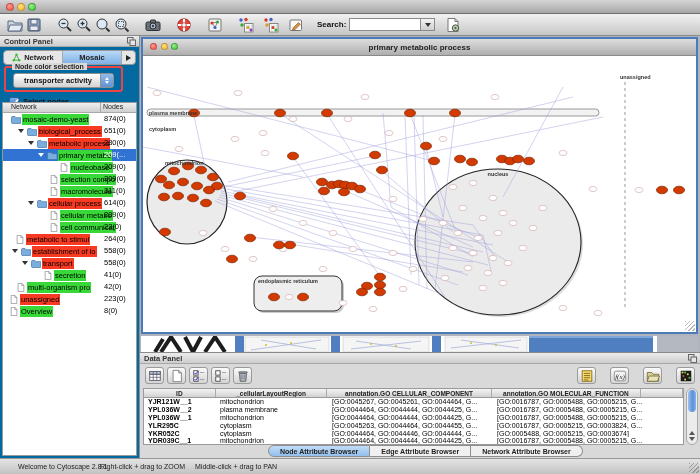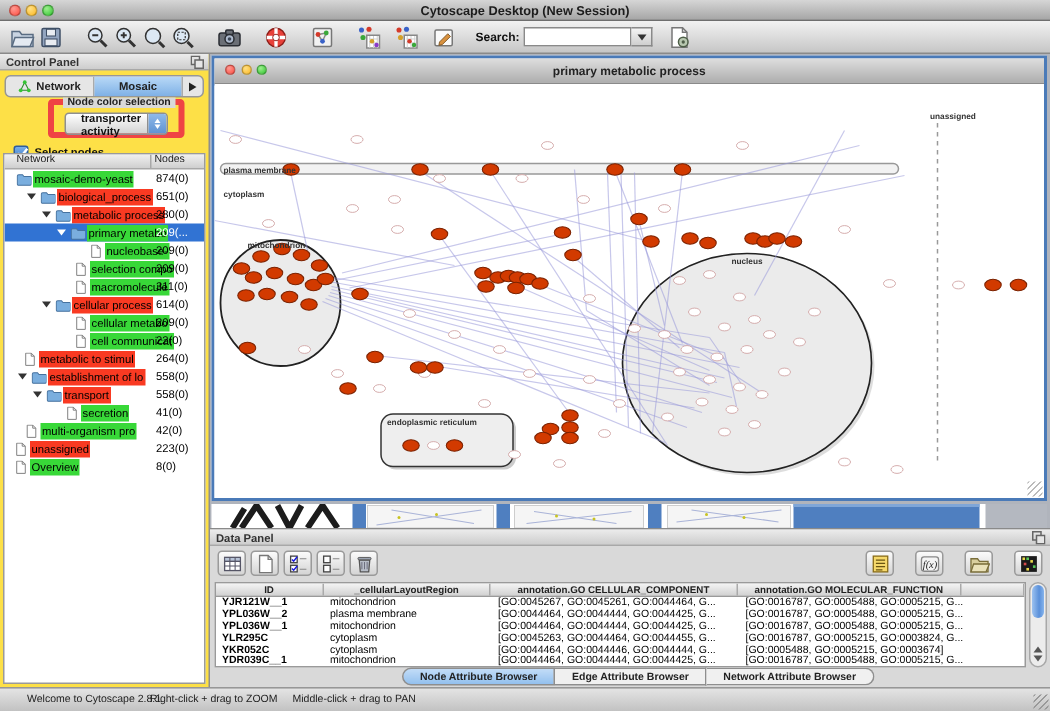--- a/index.html
+++ b/index.html
@@ -27,31 +27,31 @@
   [data-name="layout-nodes-icon-1"], [data-name="layout-nodes-icon-2"] { margin-right:6px; }
   .search-group { display:flex; align-items:center; }
   .search-label { font-weight:bold; font-size:8px; margin-right:3px; }
   .search-input { width:72px; height:13px; border:1px solid #8a8a8a; background:#fff; font-size:8px; padding:0 2px; font-family:"Liberation Sans",sans-serif; }
   .search-drop { width:14px; height:13px; border:1px solid #8a8a8a; border-left:none; background:linear-gradient(#f4f4f4,#cfcfcf);
     display:flex; align-items:center; justify-content:center; }
   .search-drop .tri { width:0; height:0; border-left:3px solid transparent; border-right:3px solid transparent; border-top:4px solid #333; }
   .after-search { margin-left:8px; }
 
   
-  .control-panel { position:absolute; left:0; top:36px; width:140px; height:422px; background:#fde047; border-right:1px solid #8e8e8e; }
+  .control-panel { position:absolute; left:0; top:36px; width:140px; height:422px; background:#0369a1; border-right:1px solid #8e8e8e; }
   .panel-head { position:absolute; left:0; top:0; right:0; height:11px; background:linear-gradient(#ececec,#cdcdcd);
     border-bottom:1px solid #a8a8a8; font-size:7.5px; font-weight:bold; color:#333; padding:1px 0 0 4px; }
   .float-ic { position:absolute; right:3px; top:1px; width:9px; height:9px; }
   .cp-tabs { position:absolute; left:3px; right:3px; top:14px; height:15px; display:flex; border:1px solid #979797; border-radius:4px; overflow:hidden; background:#e6e6e6; }
   .cp-tab { flex:1; display:flex; align-items:center; justify-content:center; gap:3px; font-size:7.5px; font-weight:bold; color:#222; border-right:1px solid #aaa; }
   .cp-tab.sel { background:linear-gradient(#b9d9f7,#7fb1e6); }
   .cp-tab svg { width:9px; height:9px; }
   .cp-tab-arrow { width:13px; display:flex; align-items:center; justify-content:center; }
   .cp-tab-arrow .tri { width:0; height:0; border-top:3.5px solid transparent; border-bottom:3.5px solid transparent; border-left:5px solid #222; }
-  .groupbox { position:absolute; left:4px; right:16px; top:30px; height:26px; border:4px solid #ef4444; border-radius:3px;margin-left:28px; }
+  .groupbox { position:absolute; left:4px; right:16px; top:30px; height:26px; border:2px solid #ef4444; border-radius:3px; }
   .groupbox-title { position:absolute; top:-5px; left:6px; background:#d9d9d9; padding:0 3px; font-size:7px; font-weight:bold; color:#222; }
   .combo { position:absolute; left:7px; right:7px; top:5px; height:15px; border:1px solid #8f8f8f; border-radius:3px;
     background:linear-gradient(#ffffff,#d2d2d2); font-size:7.5px; font-weight:bold; display:flex; align-items:center; padding-left:10px; }
   .combo-step { position:absolute; right:0; top:0; bottom:0; width:13px; border-left:1px solid #8f8f8f; border-radius:0 2px 2px 0;
     background:linear-gradient(#8fb9ea,#5f93d2); display:flex; flex-direction:column; align-items:center; justify-content:center; gap:1px; }
   .combo-step .up   { width:0; height:0; border-left:2.5px solid transparent; border-right:2.5px solid transparent; border-bottom:3px solid #fff; }
   .combo-step .down { width:0; height:0; border-left:2.5px solid transparent; border-right:2.5px solid transparent; border-top:3px solid #fff; }
   .cb-row { position:absolute; left:9px; top:60px; height:11px; display:flex; align-items:center; gap:4px; }
   .checkbox { width:10px; height:10px; border-radius:2px; border:1px solid #2e5d9e; background:linear-gradient(#79aee8,#3b7ccb); position:relative; }
   .checkbox svg { position:absolute; left:0; top:-1px; width:10px; height:10px; }
@@ -116,21 +116,20 @@
   .statusbar .grip { position:absolute; right:1px; bottom:1px; width:10px; height:10px;
     background:repeating-linear-gradient(135deg,#999 0 1px,transparent 1px 3px); }
 </style>
 </head>
 <body data-name="cytoscape-desktop">
 
 <div class="titlebar" data-name="app-titlebar">
   <div class="tl r" data-name="close-window-button"></div>
   <div class="tl y" data-name="minimize-window-button"></div>
   <div class="tl g" data-name="zoom-window-button"></div>
-  <div class="title" data-name="app-title">Cytoscape Desktop (New Session)</div>
 </div>
 
 <div class="toolbar" data-name="main-toolbar">
   <div class="tb-icons" data-name="main-toolbar-icons">
       <div class="tbtn" data-name="open-folder-icon">
         <svg viewBox="0 0 16 16">
           <path d="M1 4h5l1.5 2H15v8H1z" fill="#c9d4e2" stroke="#5a6c82"></path>
           <path d="M1 14l2-6h12.5l-2.5 6z" fill="#e4eaf2" stroke="#5a6c82"></path>
         </svg>
       </div>

